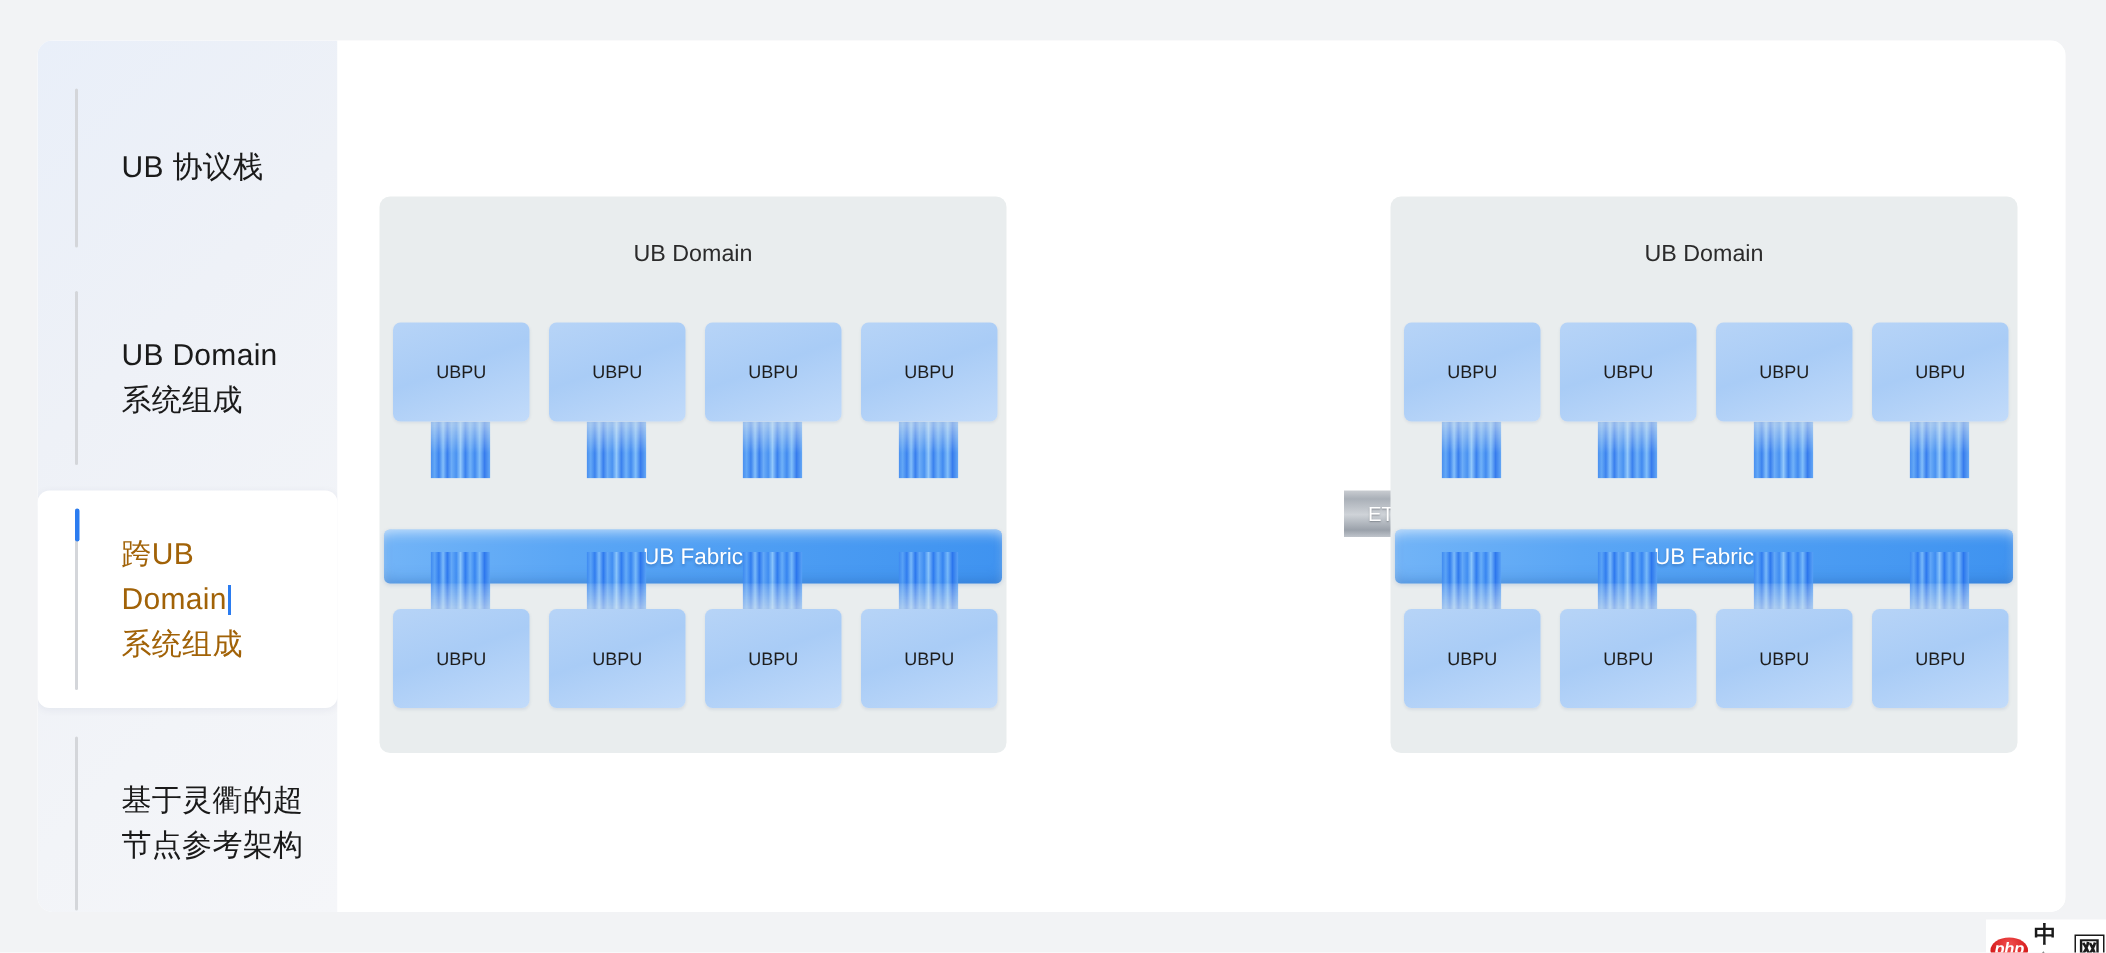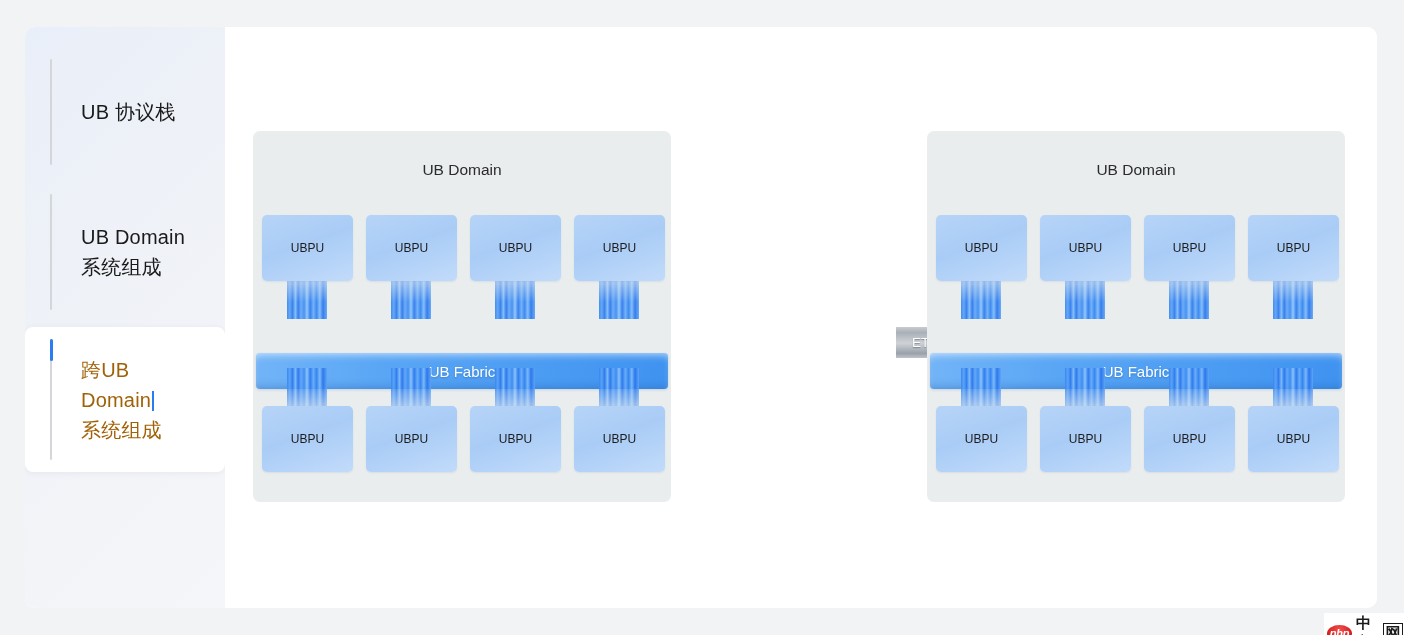--- a/index.html
+++ b/index.html
@@ -174,20 +174,27 @@
 系统组成</span>
     </div>
 
     <div class="side-item active" style="top:300px;height:145px;">
       <span class="side-rule">
         <span class="accent"></span>
       </span>
       <span class="side-label"><span>跨UB<br>Domain<span class="caret"></span><br>系统组成</span></span>
     </div>
 
+    <div class="side-item" style="top:452px;height:140px;">
+      <span class="side-rule">
+        
+      </span>
+      <span class="side-label">基于灵衢的超
+节点参考架构</span>
+    </div>
 
   </nav>
 
   <main id="canvas">
 
     <section class="domain left">
       <div class="domain-title">UB Domain</div>
 
       <div class="ubpu row-top c0">UBPU</div>
       <div class="ubpu row-top c1">UBPU</div>

